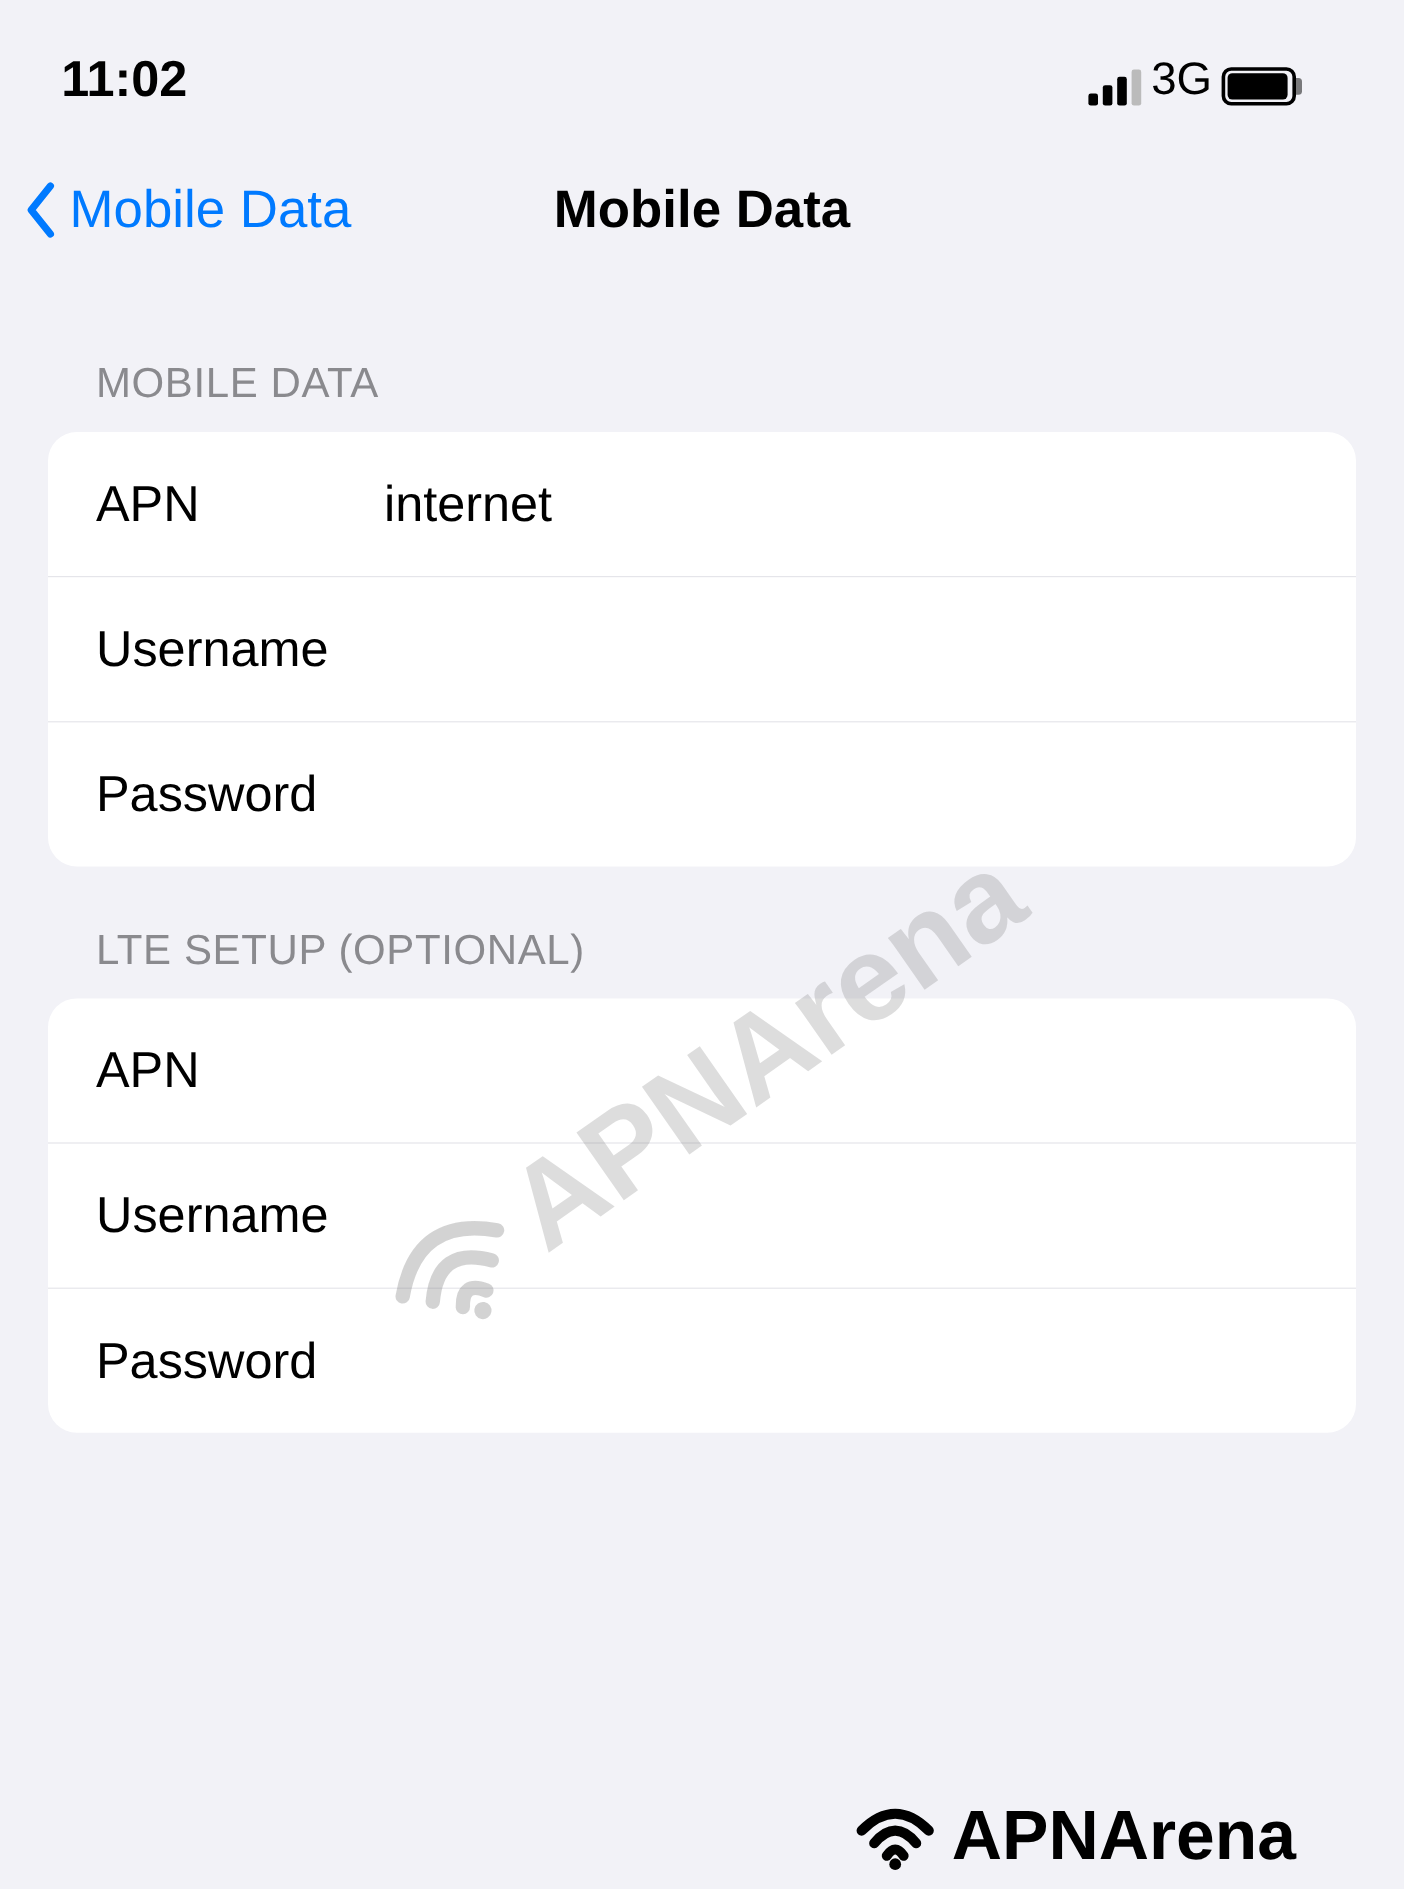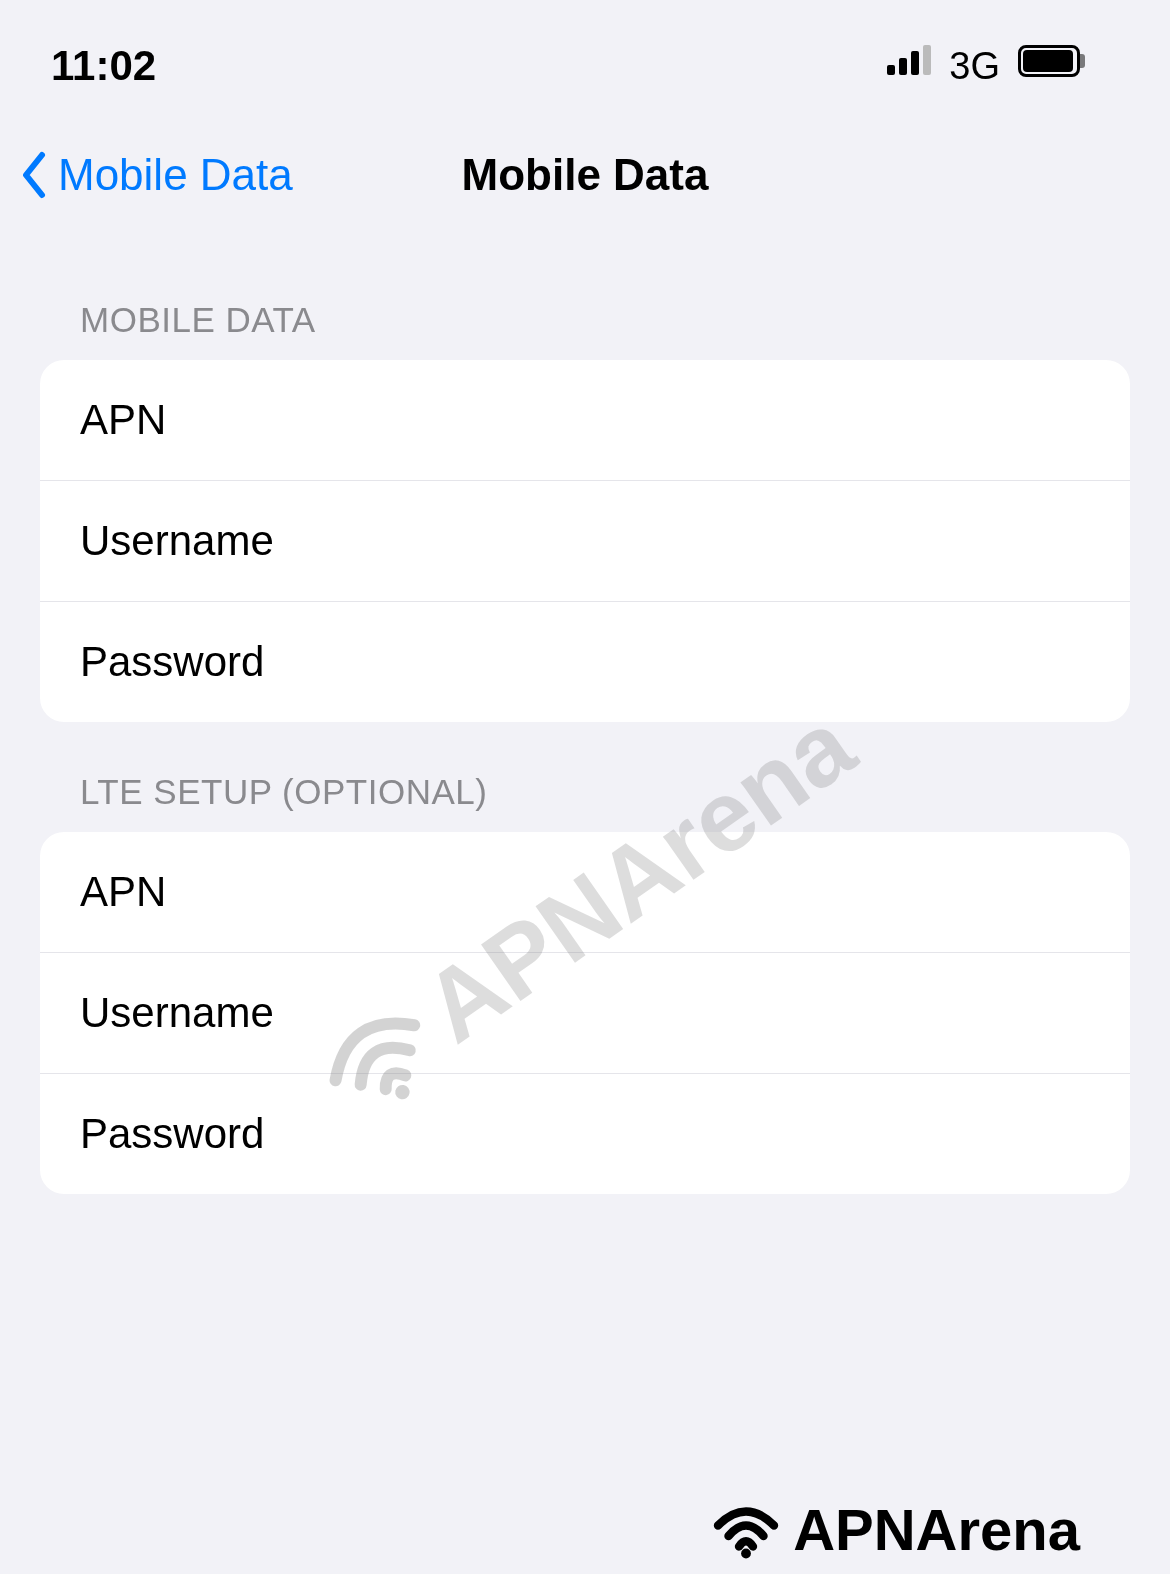--- a/index.html
+++ b/index.html
@@ -22,22 +22,21 @@
       align-items: center;
       padding: 42px 90px 30px 51px;
     }
     .status-time {
       font-size: 42px;
       font-weight: 600;
       color: #000;
     }
     .status-right {
       display: flex;
-      align-items: flex-start;
-      gap: 10px;
+      align-items: flex-end;
     }
     .signal-bars {
       display: flex;
       align-items: flex-end;
       gap: 4px;
       height: 30px;
     }
     .signal-bar {
       width: 8px;
       background: #000;
@@ -211,20 +210,21 @@
     <span>Mobile Data</span>
   </div>
   <div class="nav-title">Mobile Data</div>
 </div>
 
 <div class="section">
   <div class="section-header">MOBILE DATA</div>
   <div class="section-group">
     <div class="row">
       <div class="row-label">APN</div>
+      <input class="row-input" type="text" value="internet" style="">
     </div>
     <div class="row">
       <div class="row-label">Username</div>
       <input class="row-input" type="text" value="" style="">
     </div>
     <div class="row">
       <div class="row-label">Password</div>
       <input class="row-input" type="text" value="" style="">
     </div>
   </div>

